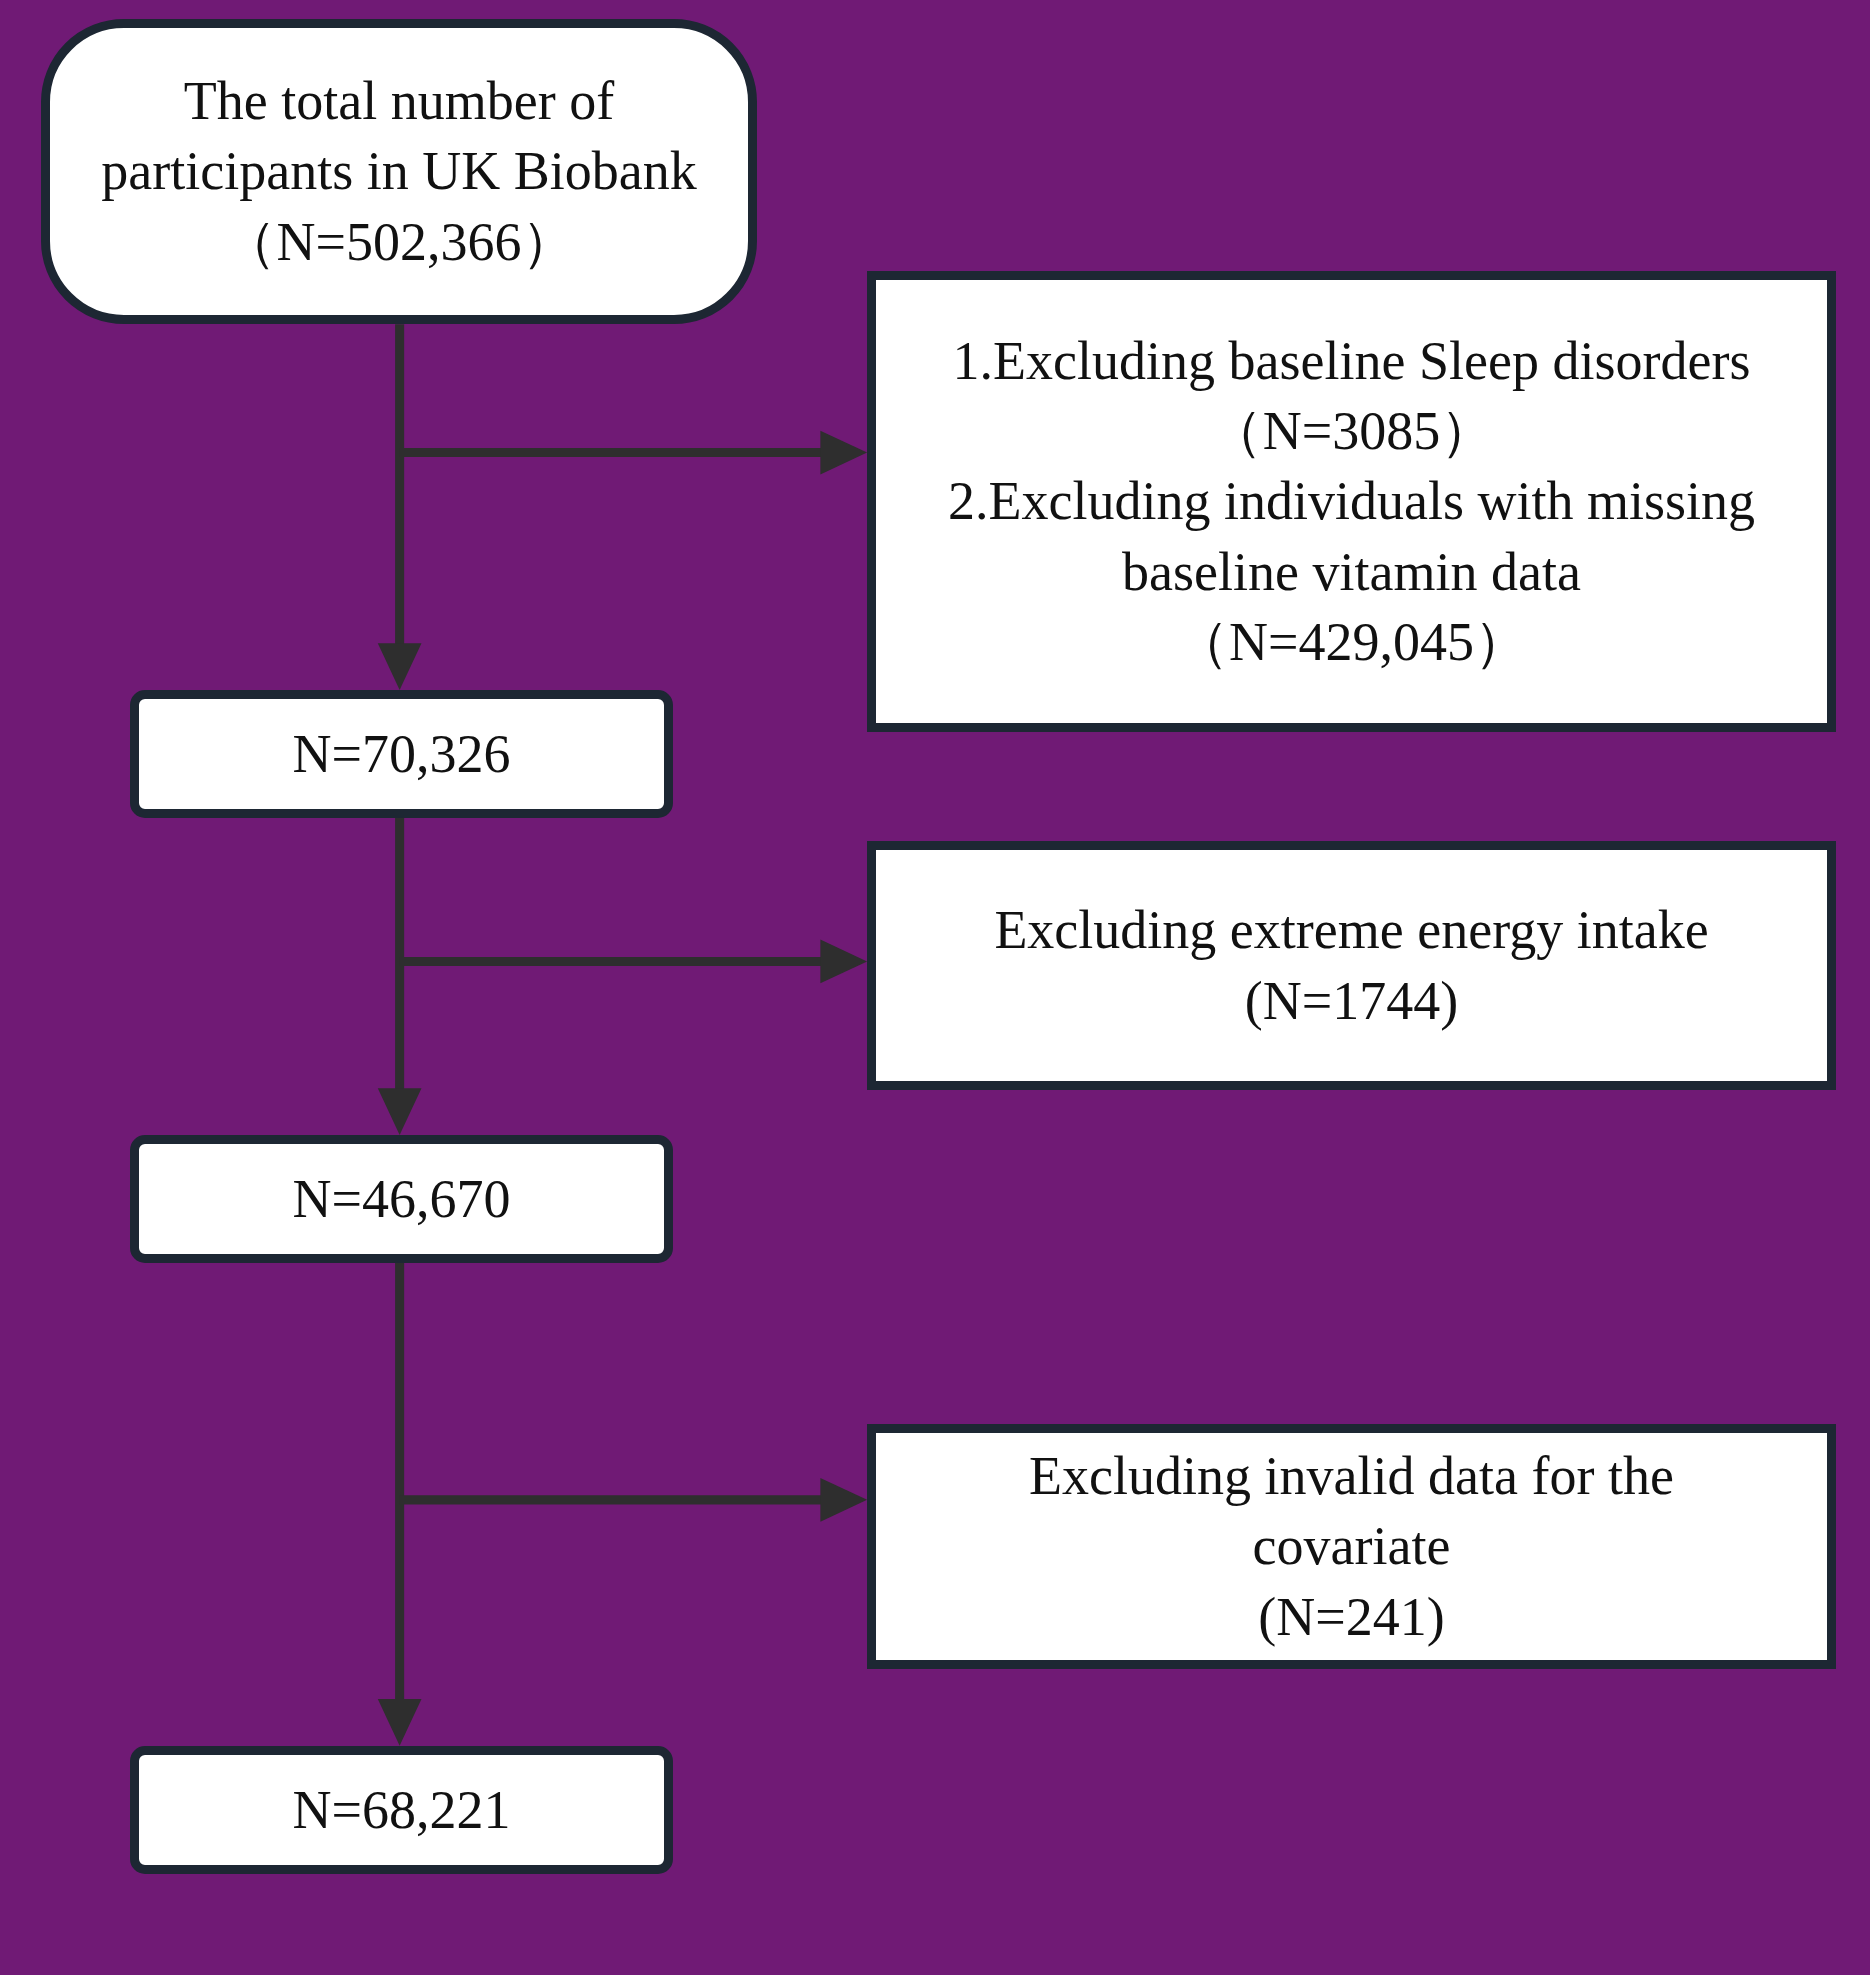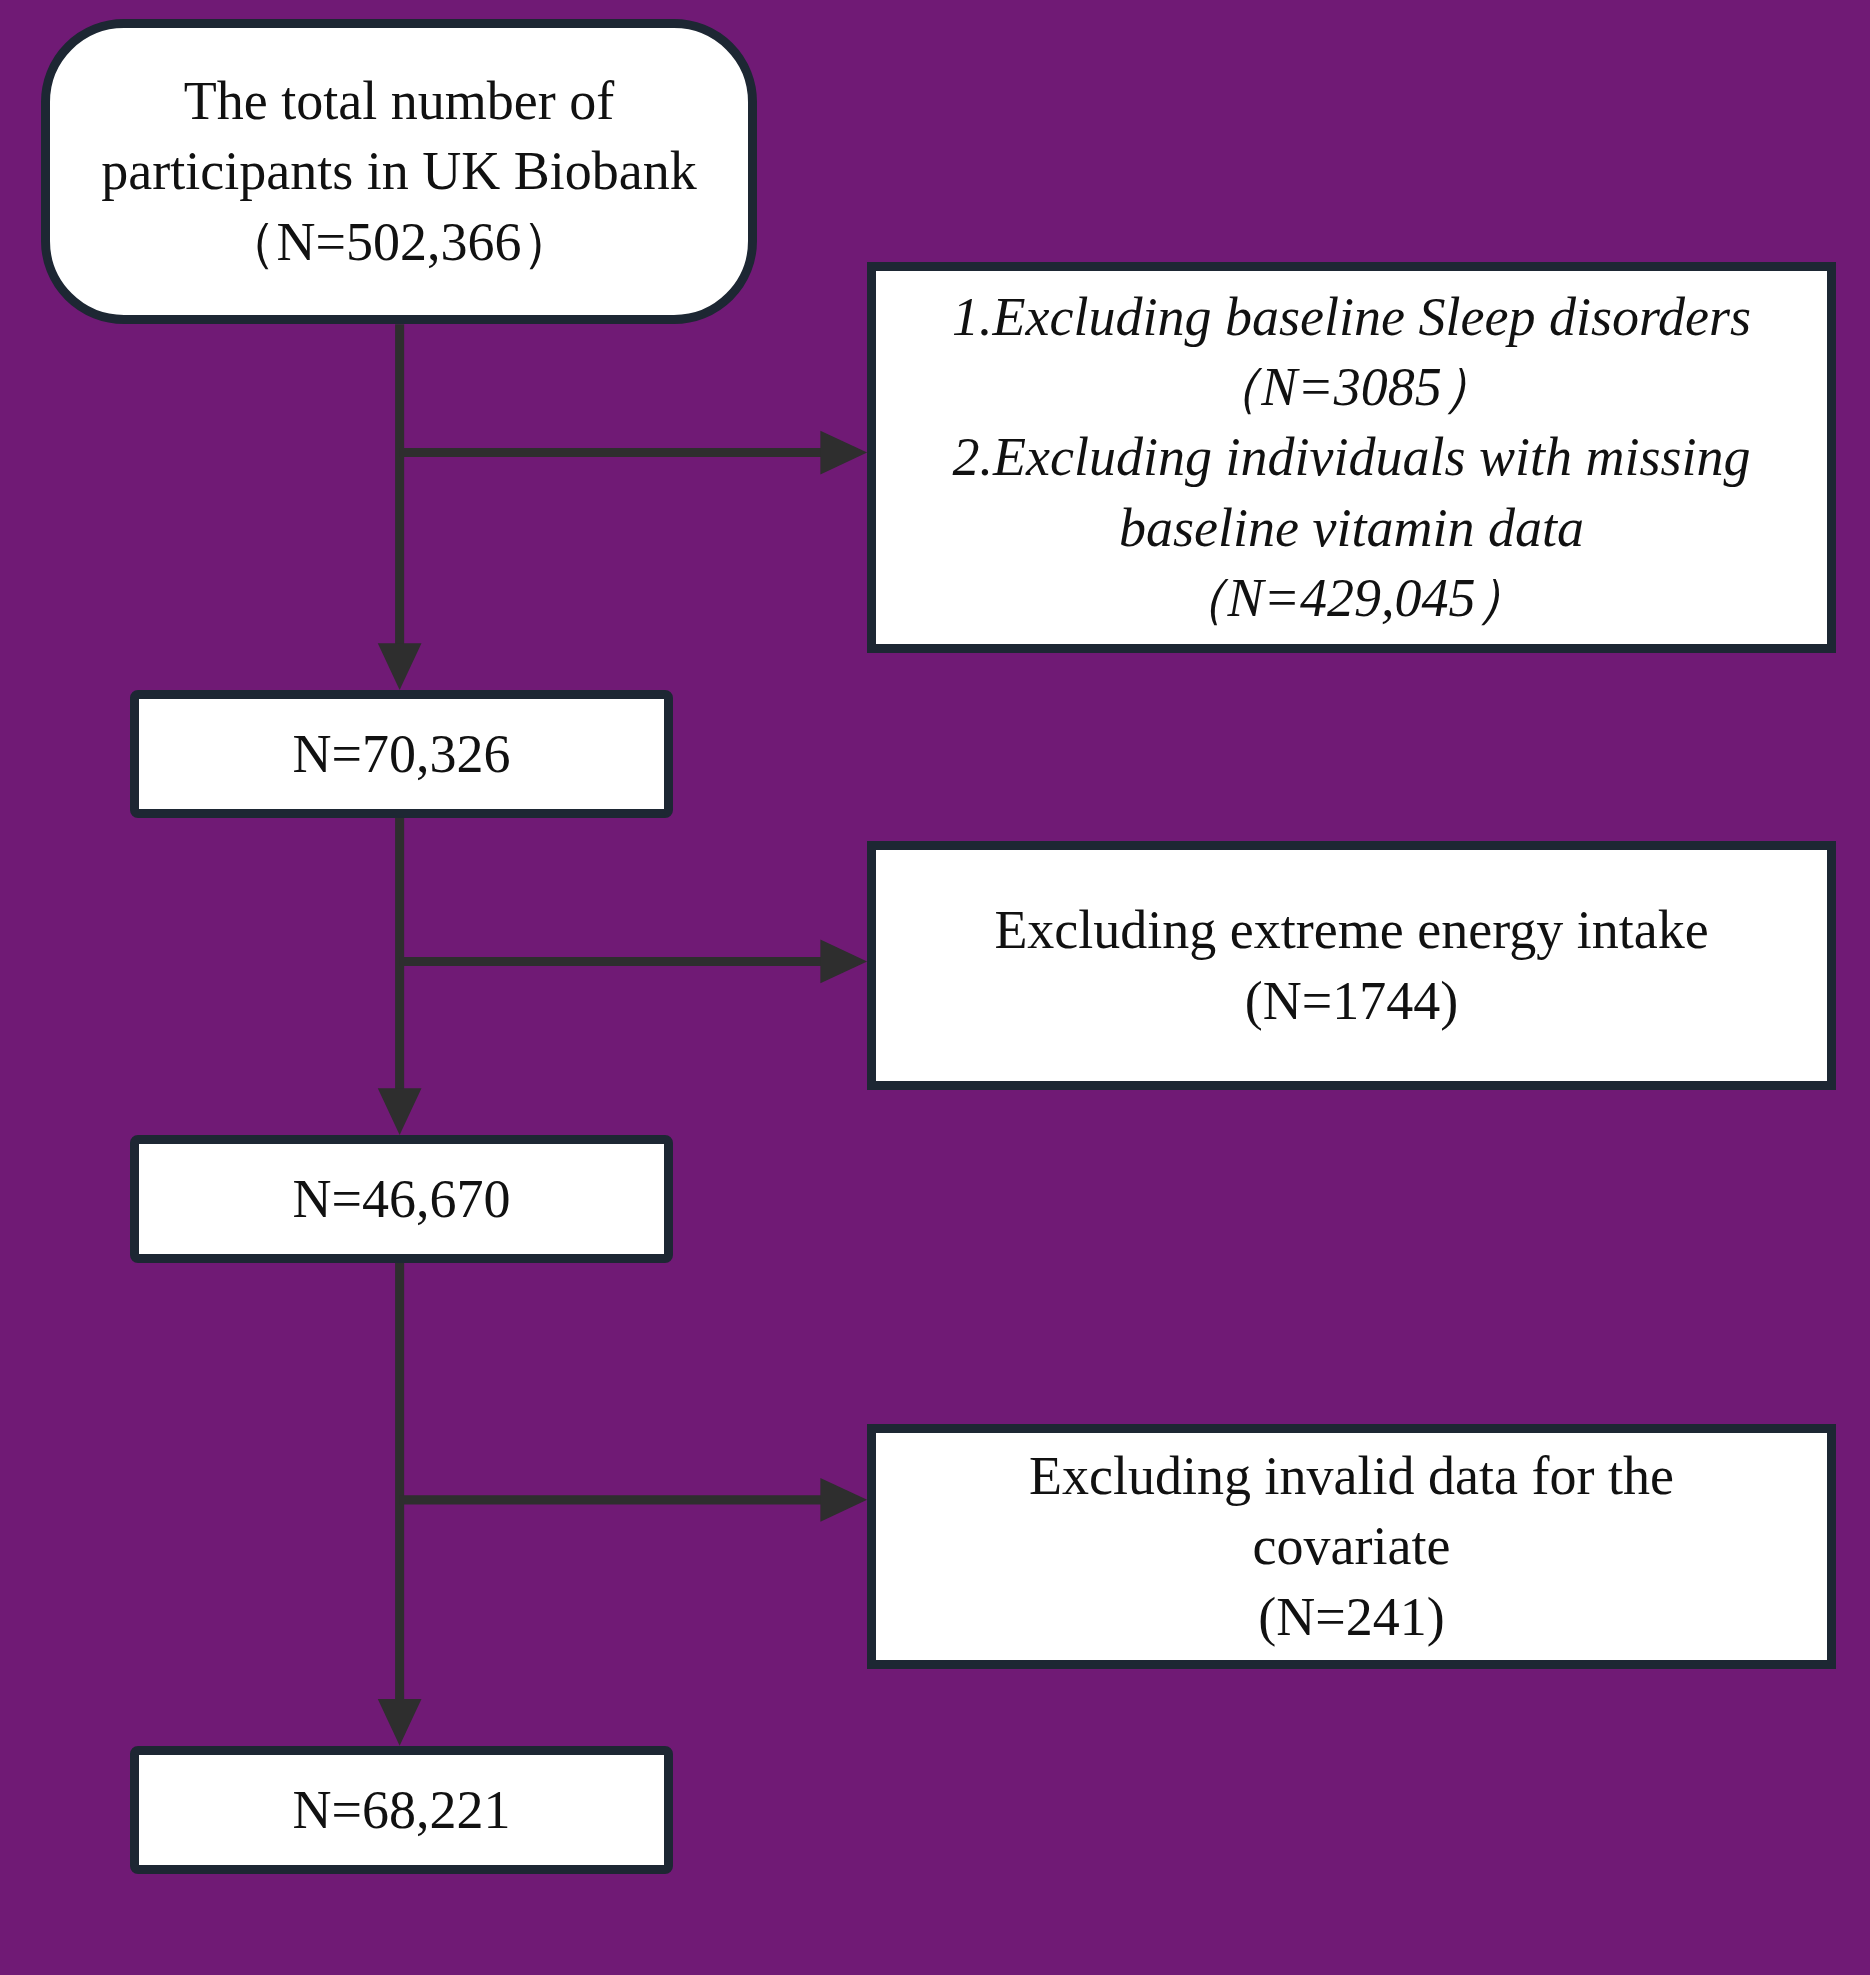--- a/index.html
+++ b/index.html
@@ -24,29 +24,29 @@
     align-items:center;
     justify-content:center;
     text-align:center;
     white-space:pre-line;
     font-size:54px;
     line-height:1.3;
     background:#ffffff;
     border:9.8px solid #1d2733;
   }
   .rounded-lg{border-radius:83px;}
-  .rounded-sm{border-radius:8px;}
+  .rounded-sm{border-radius:15px;}
   .rect{border-radius:0;}
 
   .node-total{left:41px;  top:19px;   width:716px;  height:305px;}
   .node-n1   {left:130px; top:690px;  width:543px;  height:128px;}
   .node-n2   {left:130px; top:1135px; width:543px;  height:128px;}
   .node-n3   {left:130px; top:1746px; width:543px;  height:128px;}
 
-  .excl-1{left:867px; top:262px;  width:969px; height:391px;font-style:italic;}
+  .excl-1{left:867px; top:271px;  width:969px; height:461px;}
   .excl-2{left:867px; top:841px; width:969px; height:249px;}
   .excl-3{left:867px; top:1424px; width:969px; height:245px;}
 </style>
 </head>
 <body>
 
 <div class="canvas">
 
   <svg class="arrow-layer" viewBox="0 0 2480 2619" xmlns="http://www.w3.org/2000/svg">
     <g stroke="#2e2e2e" stroke-width="12" fill="none">

